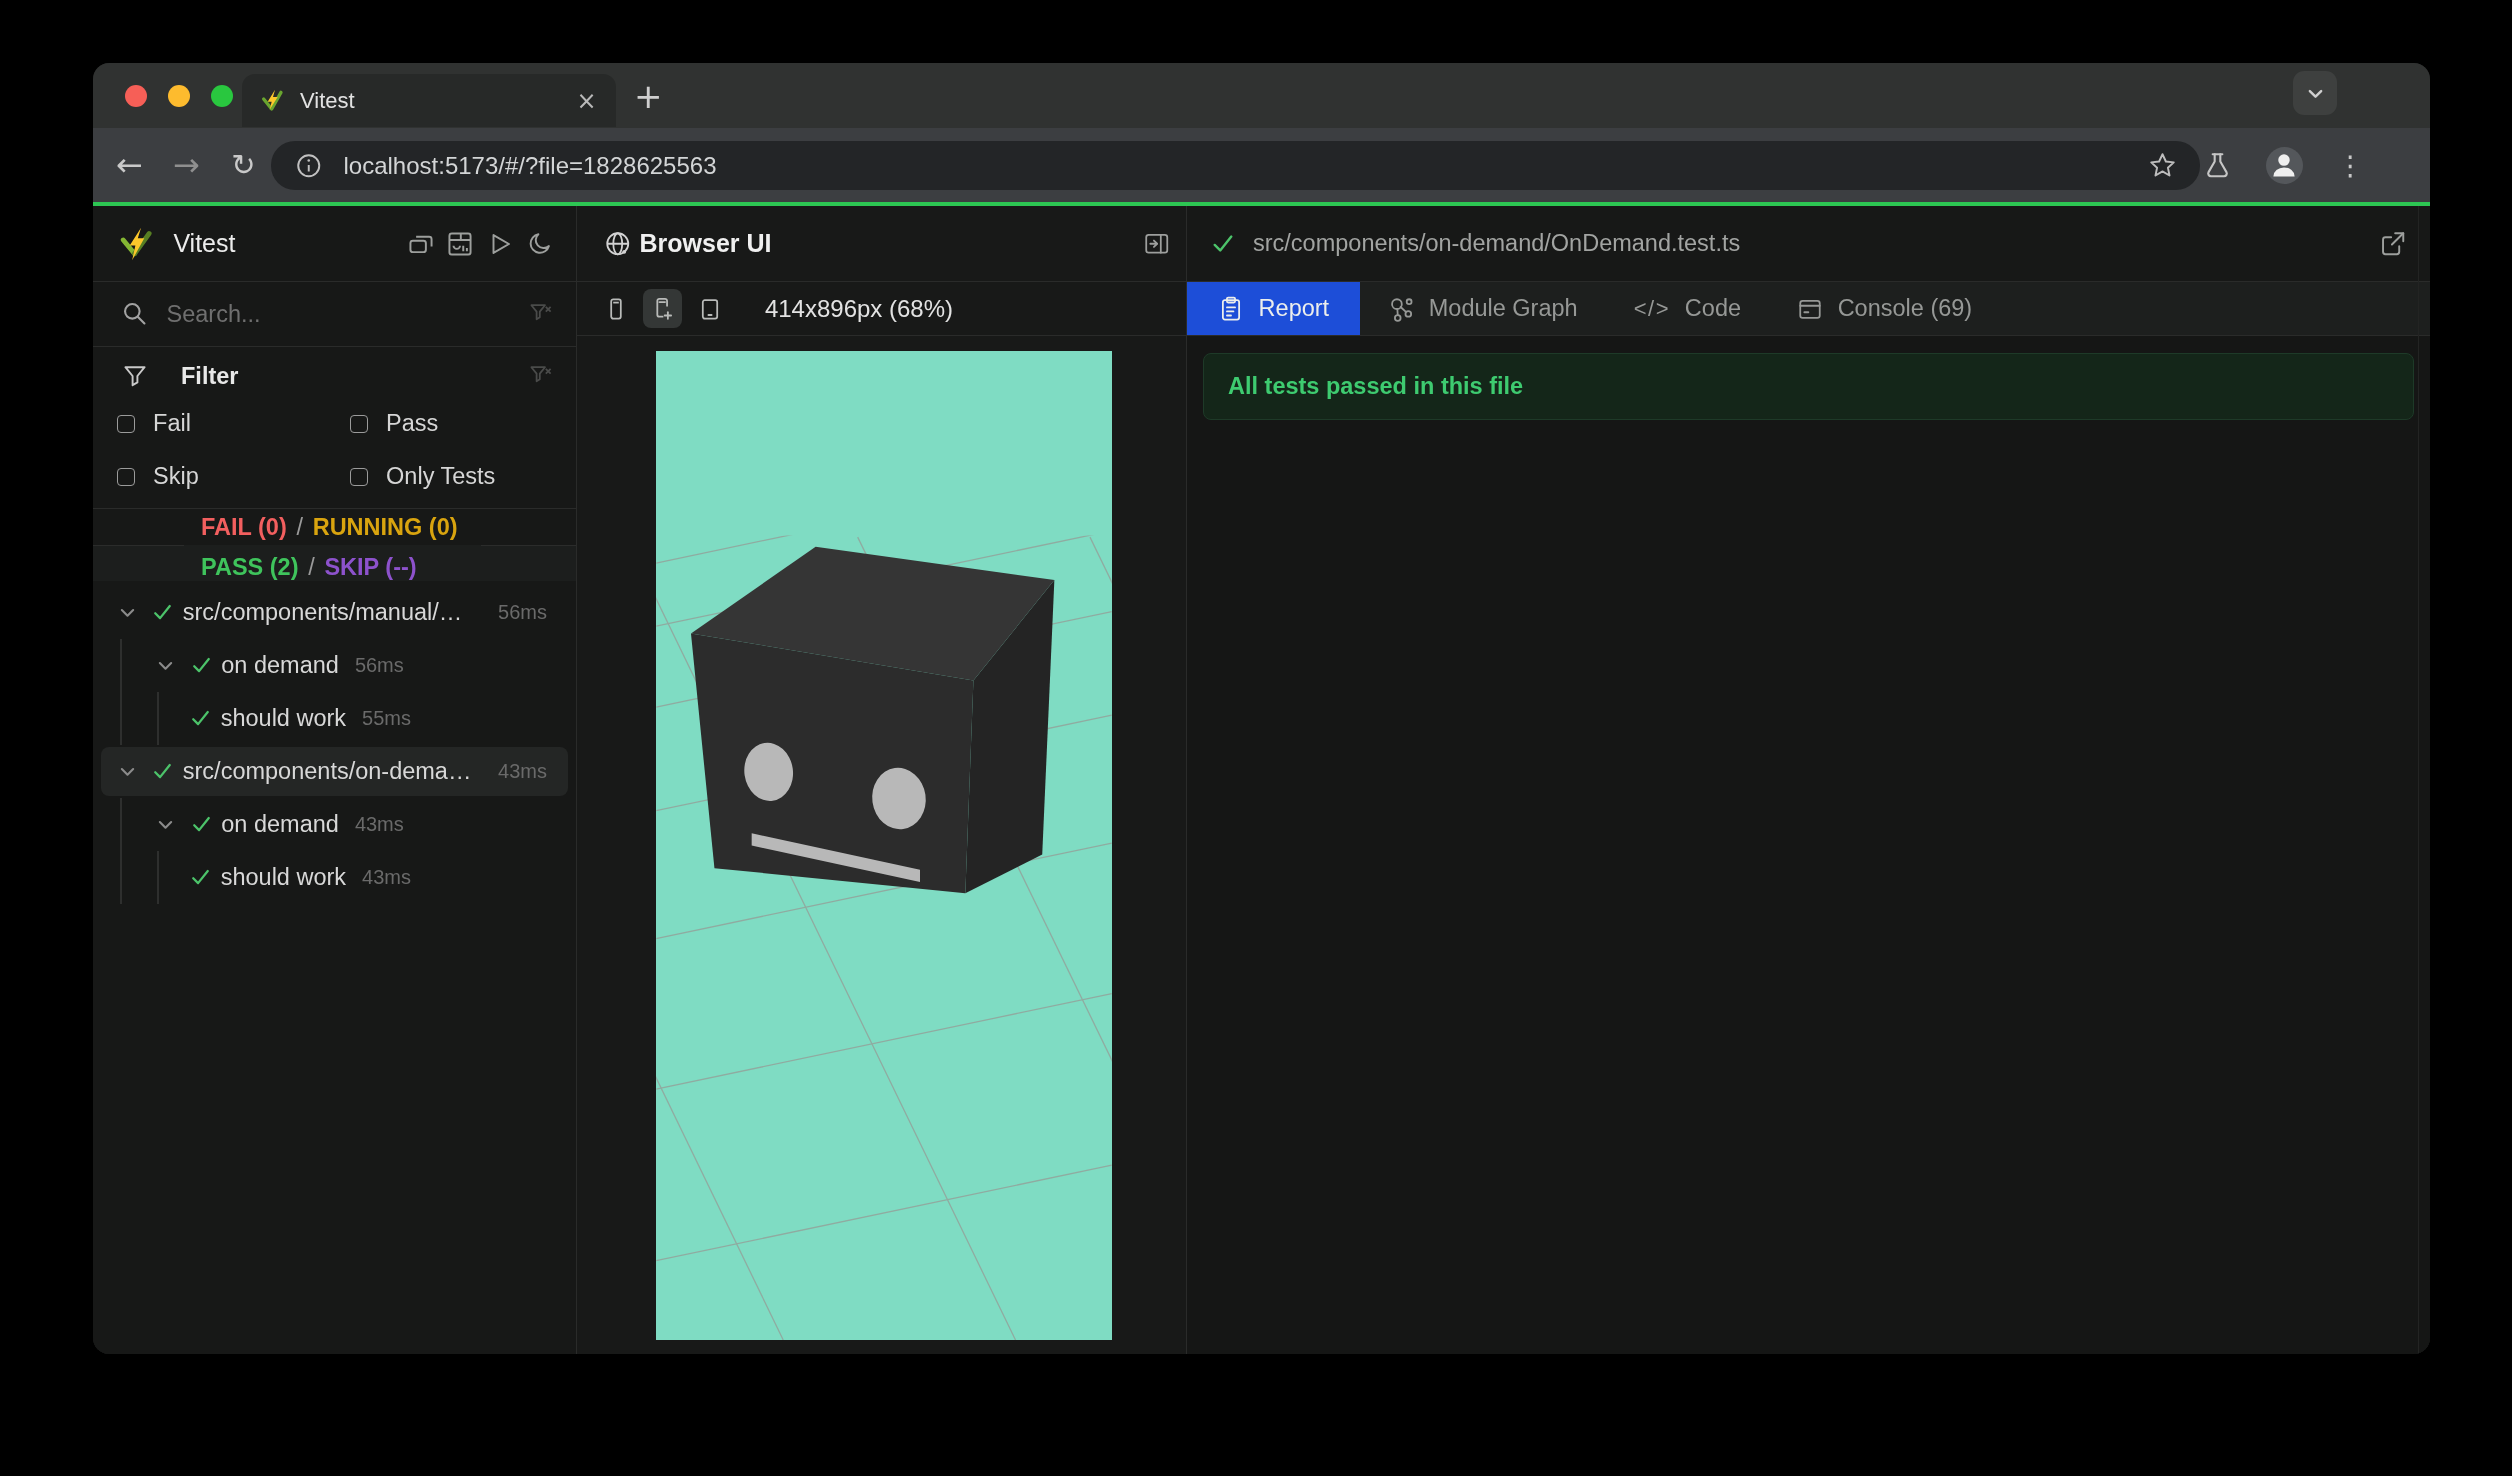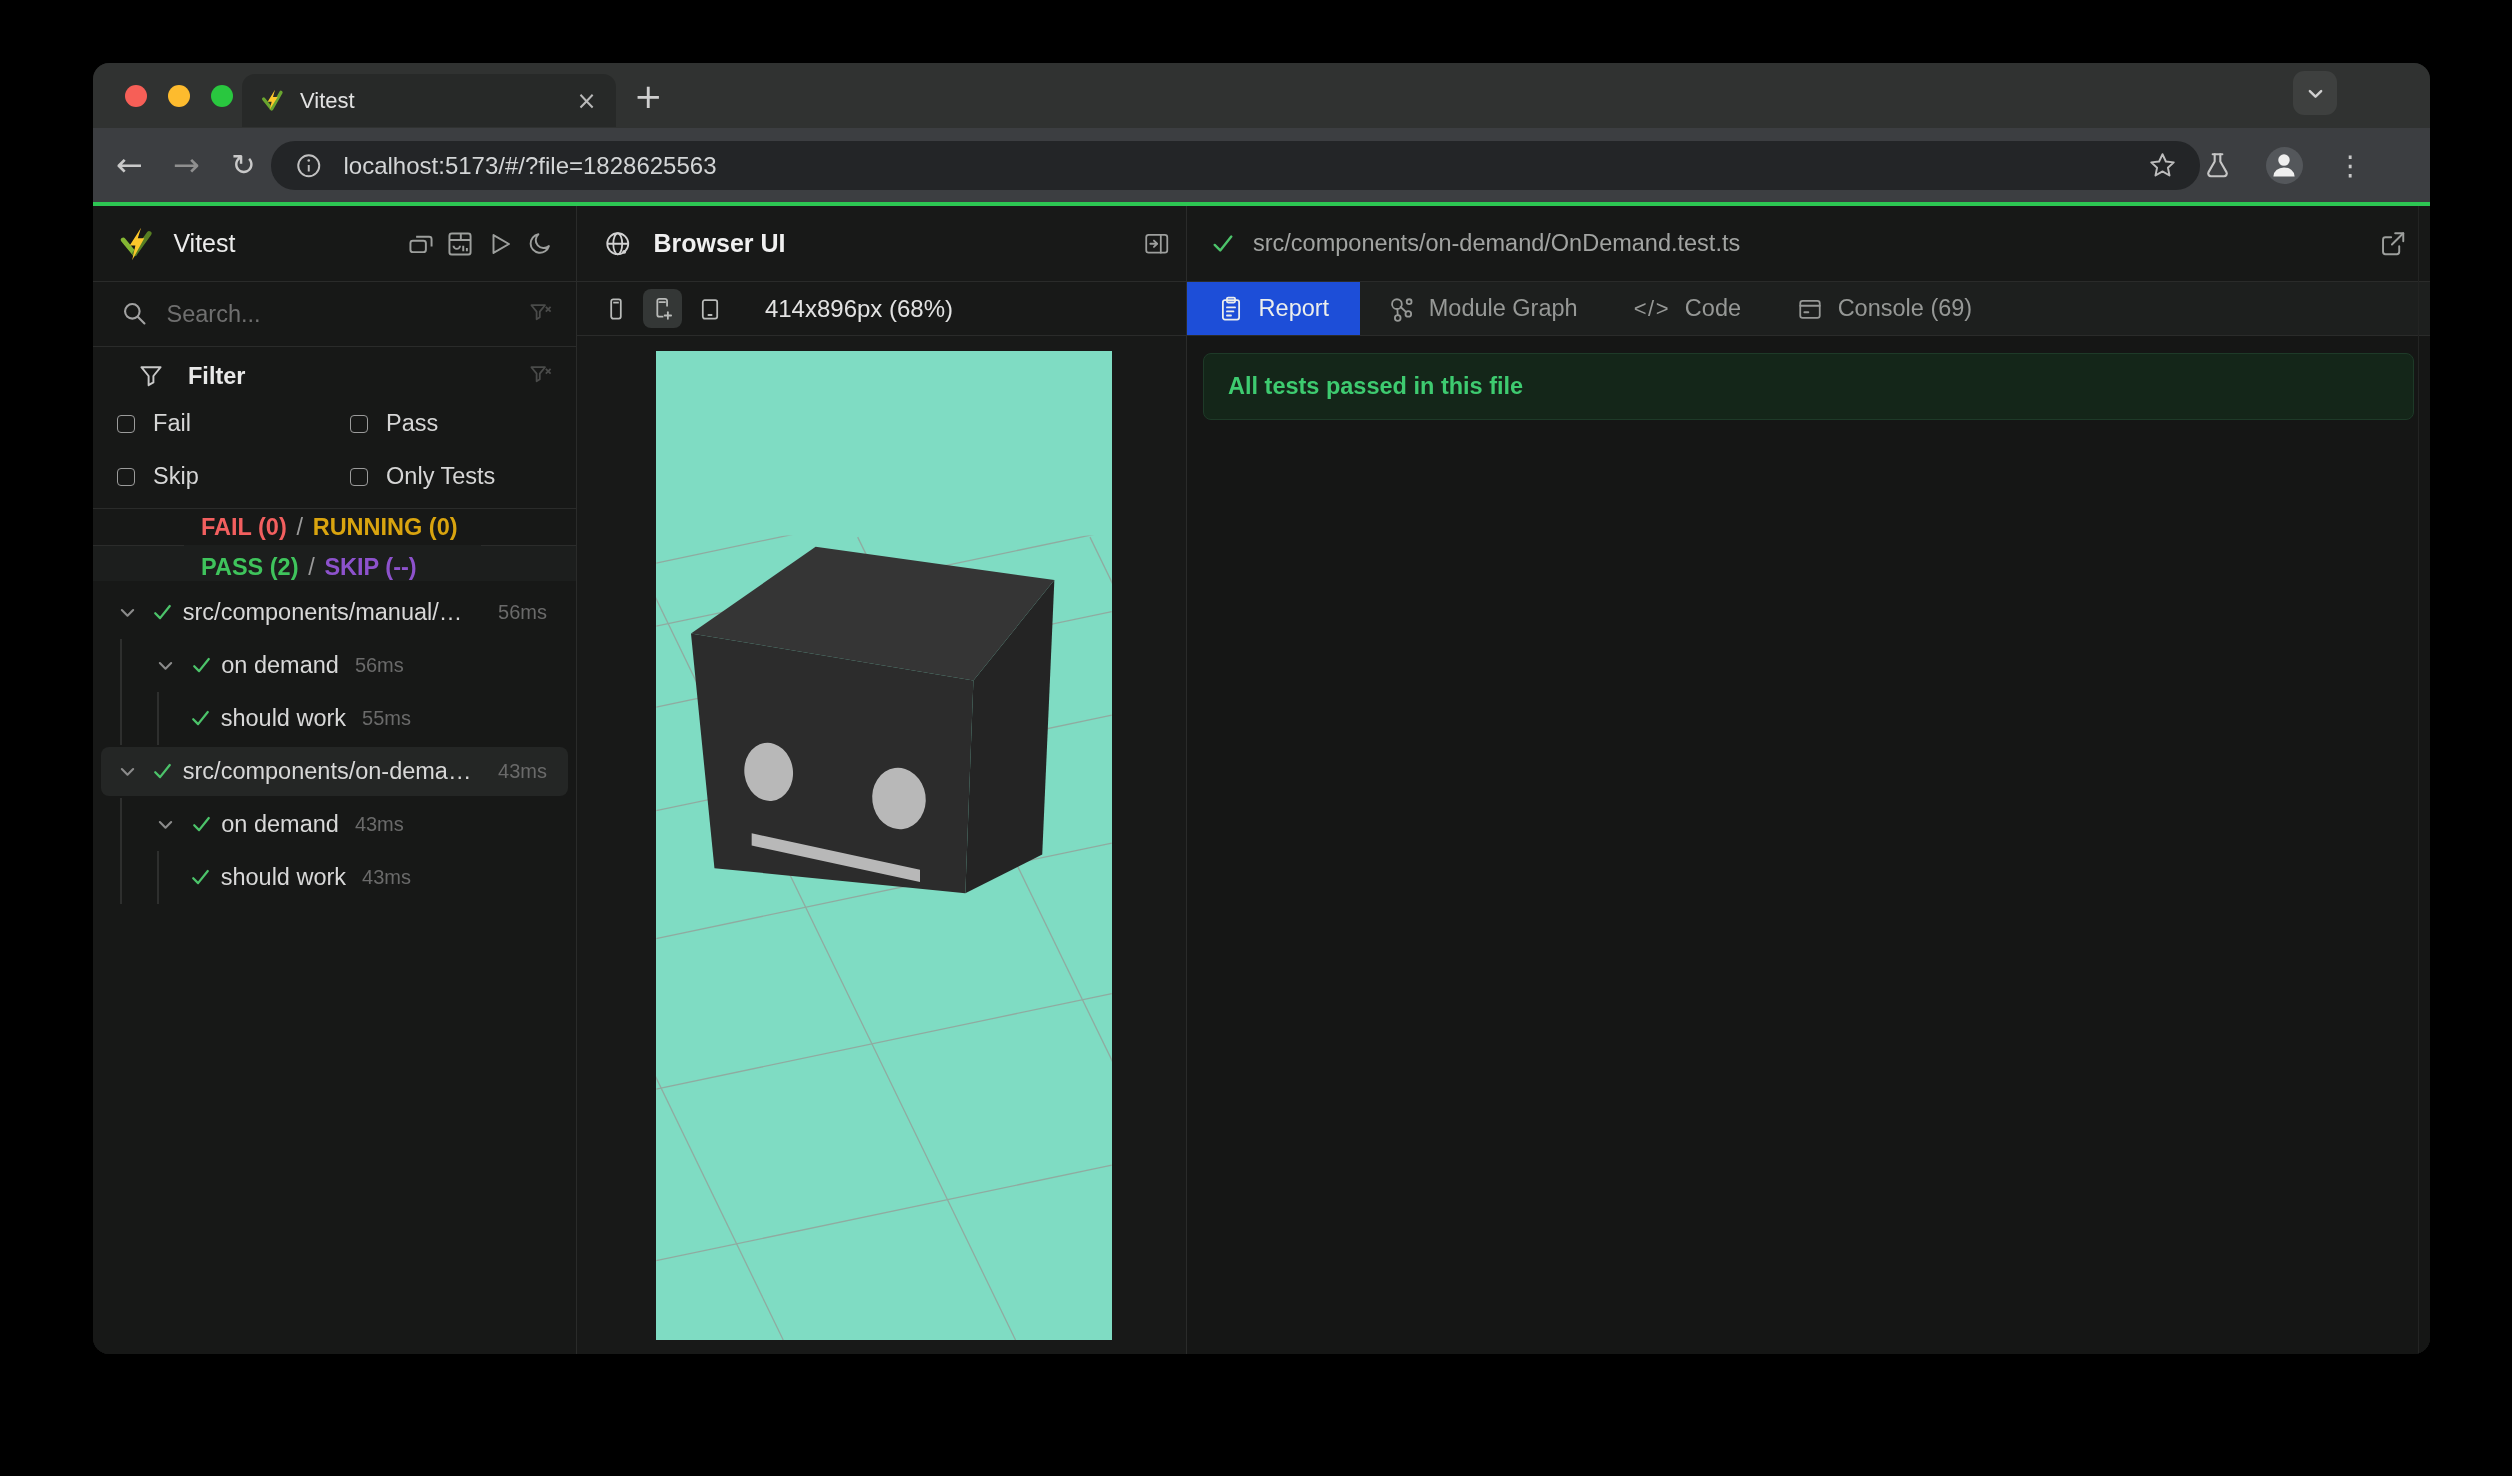--- a/index.html
+++ b/index.html
@@ -45,21 +45,21 @@
   .sidebar { width:484px; border-right:0.8px solid #2a2b2a; background:#171817; display:flex; flex-direction:column; }
   .sb-head { padding:0 23px 0 27px; gap:0; }
   .sb-title { color:#ececec; font-size:25px; font-weight:500; margin-left:19.4px; }
   .sb-icons { display:flex; gap:13.8px; }
   .search-row { height:65px; border-bottom:0.8px solid #2a2b2a; display:flex; align-items:center; padding:0 23px 0 28px; gap:18px; }
   .search-input { background:transparent; border:none; outline:none; color:#dcdcdc; font-size:23.5px;
                   font-family:inherit; flex:1; }
   .search-input::placeholder { color:#6f6f6f; opacity:1; }
   .dim { color:#4a4b4a; }
   .filter-block { height:162px; border-bottom:0.8px solid #2a2b2a; }
-  .filter-head { height:52px; display:flex; align-items:center; padding:6.5px 23px 0 30px; gap:25px;margin-left:16px; }
+  .filter-head { height:52px; display:flex; align-items:center; padding:6.5px 23px 0 30px; gap:34px; }
   .filter-title { color:#e8e8e8; font-size:23.5px; font-weight:bold; flex:1; }
   .cb-grid { display:grid; grid-template-columns:233px auto; row-gap:26px; padding:11.3px 0 0 23.5px; }
   .cb { display:flex; align-items:center; gap:18px; }
   .cb-box { width:18.6px; height:18.6px; border:1.6px solid #9b9b9b; border-radius:4px; }
   .cb-label { color:#d6d6d6; font-size:23.5px; }
 
   .stats { position:relative; font-weight:bold; font-size:23.5px; }
   .stats-line { height:36px; display:flex; align-items:center; padding-left:108px; gap:9.7px; }
   .stats-line.l2 { background:#1c1e1d;align-items:flex-end; }
   .seg { position:absolute; top:36px; height:0.8px; background:#2b2c2b; }
@@ -79,21 +79,21 @@
   .lvl-suite { padding-left:62px; }
   .lvl-test  { padding-left:97px; }
   .tree-chevron { color:#8b8b8b; margin-right:14.6px; }
   .tree-check { color:var(--check,#4cc36a); margin-right:9.7px; }
   .t-label { white-space:nowrap; }
   .t-time { color:#6a6a6a; font-size:20px; margin-left:16px; white-space:nowrap; }
   .lvl-file .t-time { margin-left:auto; margin-right:29px; }
 
   
   .bpanel { width:610px; border-right:0.8px solid #2a2b2a; background:#181918; display:flex; flex-direction:column; }
-  .bp-head { padding:0 16px 0 27px; gap:22px; }
+  .bp-head { padding:0 16px 0 27px; gap:8px; }
   .bp-title { color:#f0f0f0; font-size:25px; font-weight:bold; flex:1; }
   .device-row { height:54px; border-bottom:0.8px solid #2a2b2a; display:flex; align-items:center; padding-left:19.4px; gap:8px; }
   .dev-btn { width:39px; height:39px; border-radius:8px; display:flex; align-items:center; justify-content:center; color:#b9bbb9; }
   .dev-btn.selected { background:#343736; }
   .size-label { color:#e3e3e3; font-size:24px; font-weight:normal; margin-left:27.5px; }
   .vp-area { flex:1; padding:14.6px 0 0 79px; }
   .viewport-svg { display:block; background:var(--teal,#7fdcc3); }
 
   
   .rpanel { flex:1; background:#151615; display:flex; flex-direction:column; position:relative; }

